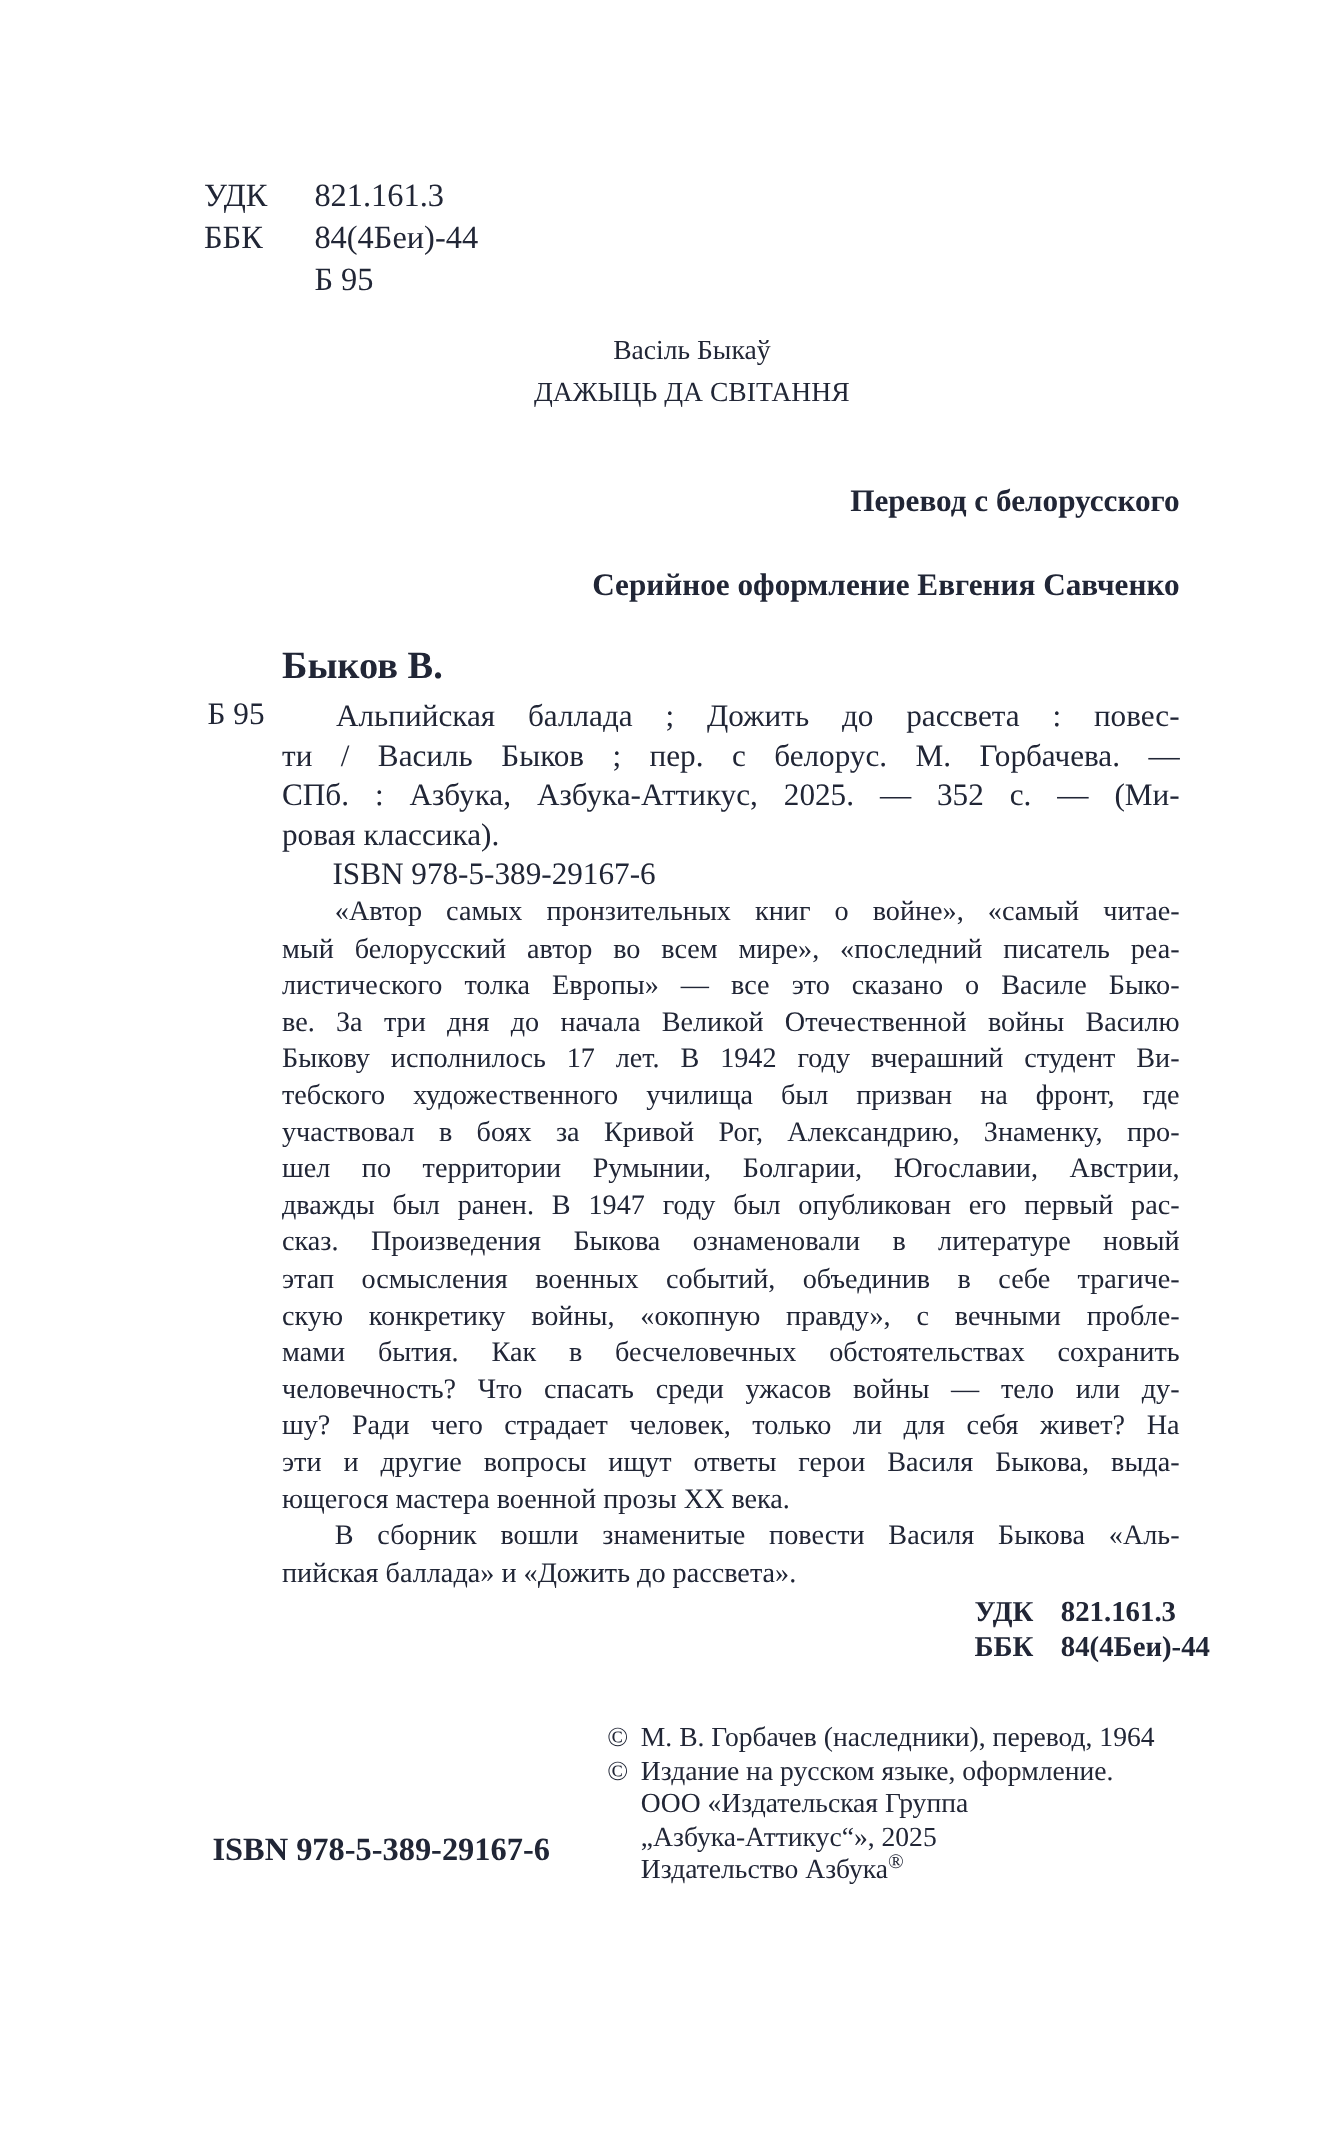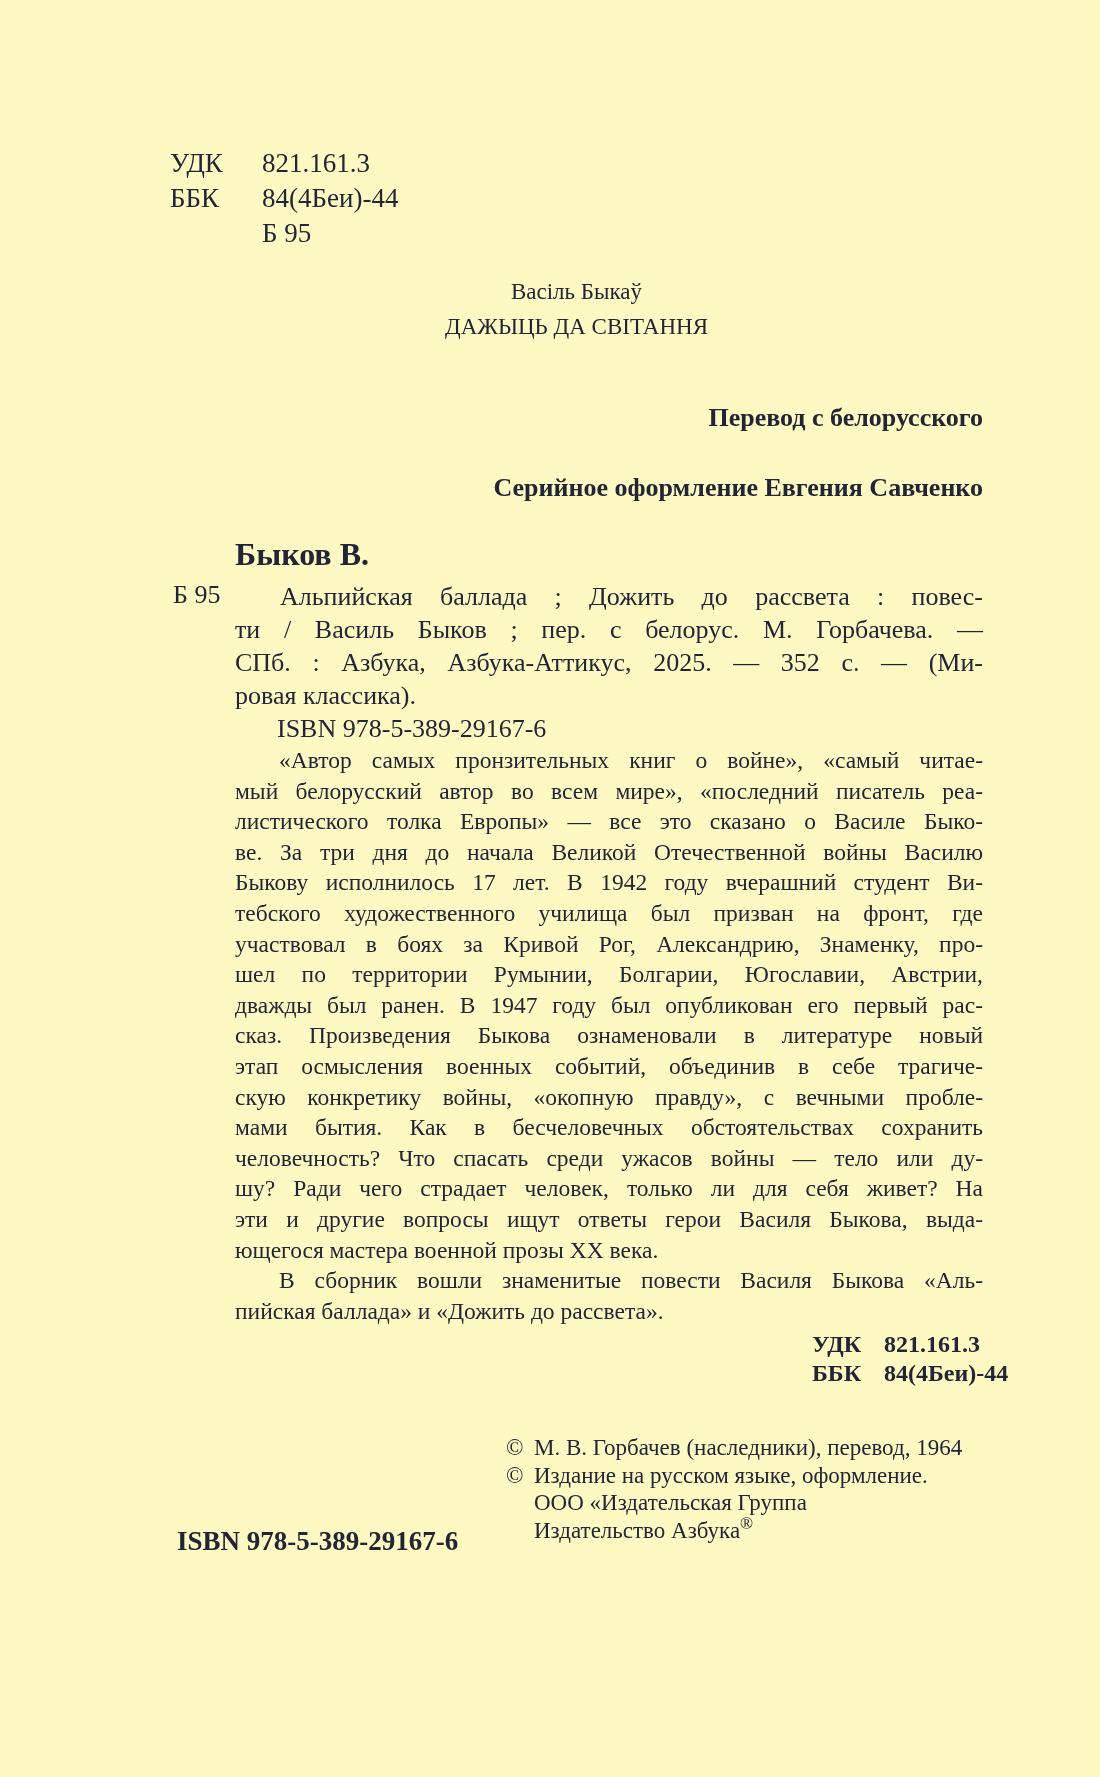--- a/index.html
+++ b/index.html
@@ -1,20 +1,20 @@
 <!DOCTYPE html>
 <html><head>
 <meta charset="utf-8">
 <style>
   html,body{margin:0;padding:0;background:#e8e8e8;}
   .page{
     position:relative;
     width:1100px;height:1777px;
     margin:0 auto;
-    background:#fef9c3;
+    background:#ffffff;
     font-family:"Liberation Serif","DejaVu Serif",serif;
     color:#212636;
     overflow:hidden;
   }
   .abs{position:absolute;}
   
   .class-block{left:170px;top:146px;font-size:27px;line-height:35px;}
   .class-row{display:flex;}
   .class-label{width:92px;}
   
@@ -125,20 +125,21 @@
       <span class="c-sym">©</span>
       <div class="c-lines">
           <div class="first final">М. В. Горбачев (наследники), перевод, 1964</div>
         </div>
     </div>
     <div class="c-entry">
       <span class="c-sym">©</span>
       <div class="c-lines">
           <div class="first">Издание на русском языке, оформление.</div>
           <div>ООО «Издательская Группа</div>
+          <div class="final">„Азбука-Аттикус“», 2025</div>
         </div>
     </div>
     <div class="publisher">
       <span>Издательство Азбука</span><span class="reg">®</span>
     </div>
   </div>
 
   <div class="abs isbn-bottom">ISBN 978-5-389-29167-6</div>
 
 </div>

